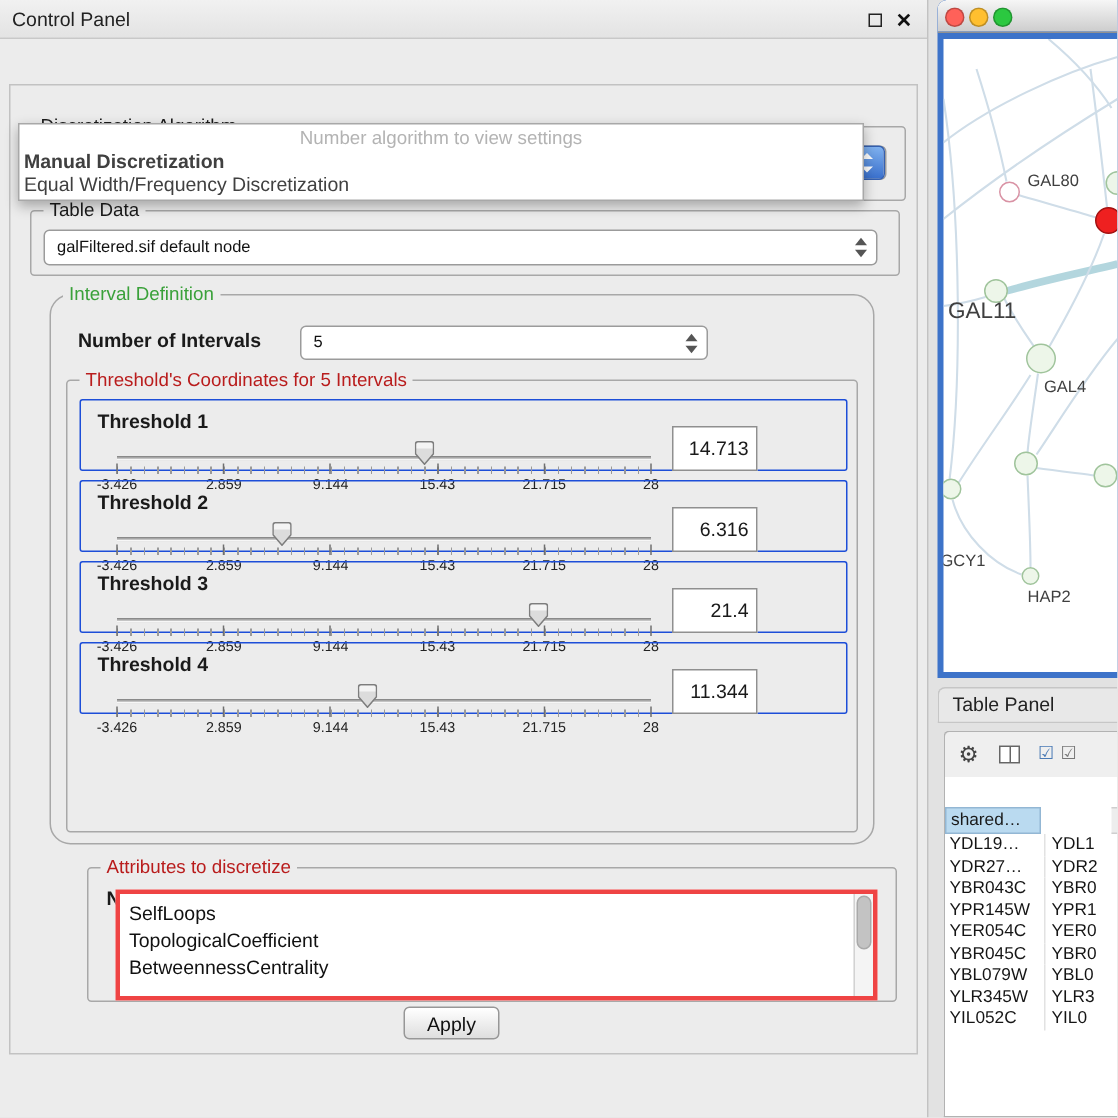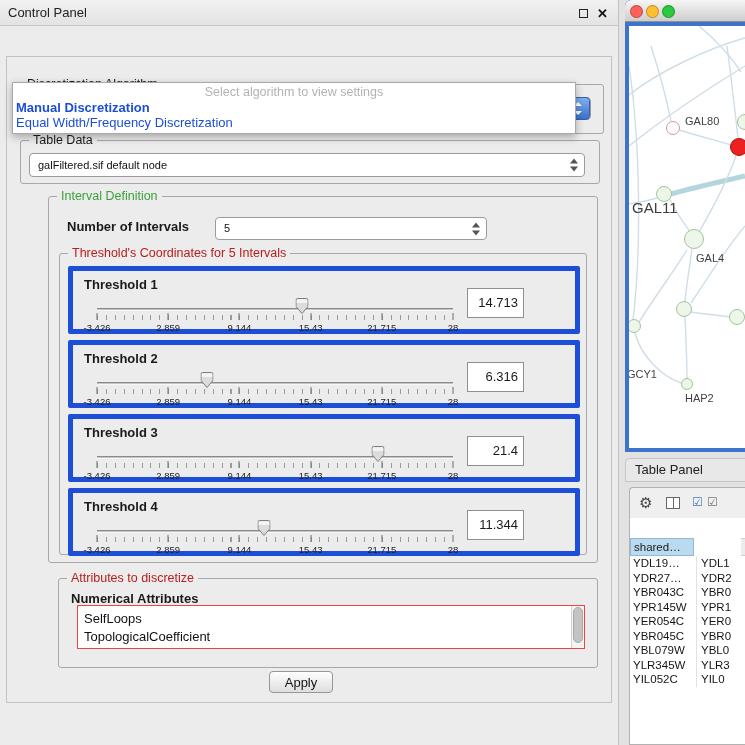--- a/index.html
+++ b/index.html
@@ -31,21 +31,21 @@
 
   .groupbox { position:absolute; border:1px solid #a8a8a8; border-radius:3px; }
   .group-title { position:absolute; top:-8px; left:8px; background:#ececec; padding:0 4px; font-size:12.5px; white-space:nowrap; }
   .t-black { color:#1a1a1a; }
   .t-green { color:#3aa13a; }
   .t-blue  { color:#b91c1c; }
   .bold { font-weight:bold; }
 
   .g-alg  { left:14px; top:84px; width:590px; height:50px; }
   .g-tbl  { left:20px; top:140px; width:580px; height:44px; }
-  .g-int  { left:48px; top:196px; width:550px; height:367px; }
+  .g-int  { left:33px; top:196px; width:550px; height:367px;border-radius:14px; }
   .g-thr  { left:10px; top:56px; width:528px; height:302px; }
   .g-attr { left:58px; top:578px; width:540px; height:90px; }
 
   
   .combo { position:absolute; background:#fff; border:1px solid #9b9b9b; border-radius:4px; }
   .combo-txt { position:absolute; left:8px; top:0; font-size:11px; color:#111; white-space:nowrap; }
   .c-alg { left:10px; top:12px; width:566px; height:23px; }
   .c-tbl { left:8px; top:12px; width:556px; height:24px; } .c-tbl .combo-txt { line-height:22px; }
   .c-noi { left:166px; top:20px; width:272px; height:23px; } .c-noi .combo-txt { line-height:21px; }
   .stepper { position:absolute; right:5px; top:50%; transform:translateY(-50%); width:9px; height:13px; }
@@ -55,41 +55,41 @@
   .blue-cap { position:absolute; right:0; top:-1px; bottom:-1px; width:24px; border-radius:0 4px 4px 0;
               background:linear-gradient(#7fb1ef,#3a70cd); border:1px solid #3560b0; }
   .warr { position:absolute; left:7px; width:0; height:0; border-left:4px solid transparent; border-right:4px solid transparent; }
   .warr.up { border-bottom:4px solid #fff; top:4px; }
   .warr.dn { border-top:4px solid #fff; bottom:4px; }
 
   
   .popup { position:absolute; left:12px; top:82px; width:564px; height:52px; background:#fff; border:1px solid #a8a8a8;
            box-shadow:0 3px 8px rgba(0,0,0,.3); z-index:40; padding-top:2px; }
   .pop-prompt { text-align:center; font-size:12.5px; color:#b3b3b3; line-height:15px; }
-  .pop-item { font-size:13px; line-height:15px; padding-left:3px; color:#1d4ed8; }
+  .pop-item { font-size:13px; line-height:15px; padding-left:3px; color:#404040; }
 
   .noi-label { position:absolute; left:18px; top:22px; font-size:13px; font-weight:bold; }
 
   
   #thresholds { position:absolute; left:8px; top:12px; width:512px; display:flex; flex-direction:column; gap:6px; }
-  .threshold-panel { position:relative; height:68px; border:5px solid #1d4ed8; border-radius:2px; }
+  .threshold-panel { position:relative; height:48px; border:1px solid #1d4ed8; border-radius:2px; }
   .th-label { position:absolute; left:11px; top:6px; font-size:13px; font-weight:bold; }
   .slider-area { position:absolute; left:24px; top:24px; width:356px; height:40px; }
   .track { position:absolute; left:0; right:0; top:13px; height:3px; background:#c4c4c4; border-top:1px solid #8a8a8a; border-bottom:1px solid #f7f7f7; }
   .ticks { position:absolute; left:0; top:20px; width:100%; height:5px;
            background:repeating-linear-gradient(90deg,#9a9a9a 0 1px,transparent 1px 8.9px); }
   .major-tick { position:absolute; top:18px; width:1px; height:7px; background:#6f6f6f; transform:translateX(-50%); }
   .scale-label { position:absolute; top:27px; transform:translateX(-50%); font-size:9.5px; color:#222; white-space:nowrap; }
   .thumb-wrap { position:absolute; top:3px; width:13px; height:16px; transform:translateX(-50%); }
   .value-box { position:absolute; left:394px; top:17px; width:57px; height:30px; background:#fff; border:1px solid #8f8f8f;
                font-size:13px; line-height:28px; text-align:right; padding-right:5px; }
 
   
   .attrs-label { position:absolute; left:12px; top:12px; font-size:13px; font-weight:bold; }
-  .listbox { position:absolute; left:18px; top:26px; width:508px; height:44px; background:#fff; border:1px solid #ef4444; overflow:hidden; }
+  .listbox { position:absolute; left:18px; top:14px; width:508px; height:74px; background:#fff; border:3px solid #ef4444; overflow:hidden; }
   #attr-list { padding-top:4px; }
   .attr-item { font-size:13px; line-height:18px; padding-left:6px; color:#111; white-space:nowrap; }
   .lb-scroll { position:absolute; right:0; top:0; bottom:0; width:13px; background:#f4f4f4; border-left:1px solid #d2d2d2; }
   .lb-thumb { position:absolute; top:1px; right:1px; width:10px; height:36px; background:#c3c3c3; border:1px solid #a9a9a9; border-radius:5px; }
 
   #apply-btn { position:absolute; left:269px; top:671px; width:64px; height:22px; font-family:inherit; font-size:13px; color:#111;
                background:linear-gradient(#ffffff,#dedede); border:1px solid #979797; border-radius:4px; }
 
   
   #network-window { position:absolute; left:625px; top:0; width:120px; height:452px; background:#3d73c9; border-radius:6px 0 0 0; overflow:hidden; }
@@ -148,21 +148,21 @@
       <span class="group-title t-black">Discretization Algorithm</span>
       <div class="combo c-alg">
         <span class="blue-cap">
             <i class="warr up"></i>
             <i class="warr dn"></i>
           </span>
       </div>
     </div>
 
     <div class="popup">
-      <div class="pop-prompt">Select algorithm to view settings</div>
+      <div class="pop-prompt">Number algorithm to view settings</div>
       <div class="pop-item bold">Manual Discretization</div>
       <div class="pop-item">Equal Width/Frequency Discretization</div>
     </div>
 
     <div class="groupbox g-tbl">
       <span class="group-title t-black">Table Data</span>
       <div class="combo c-tbl">
         <span class="combo-txt">galFiltered.sif default node</span>
         <span class="stepper">
             <i class="arr up"></i>

